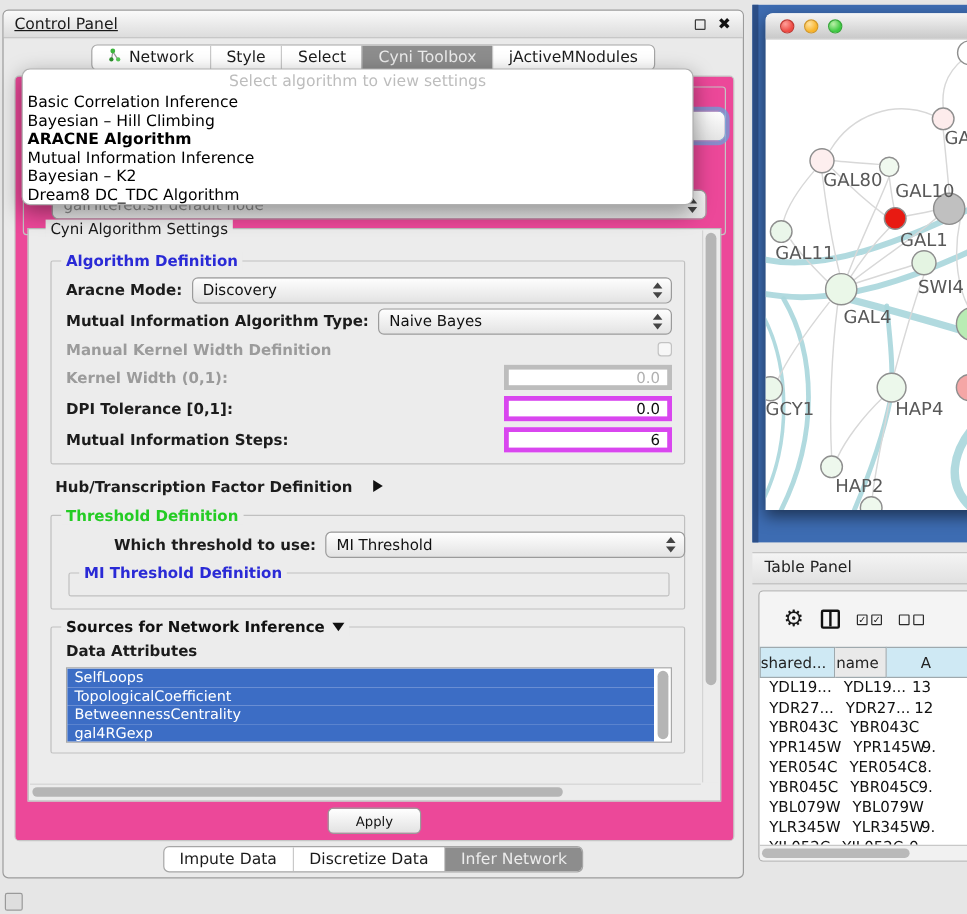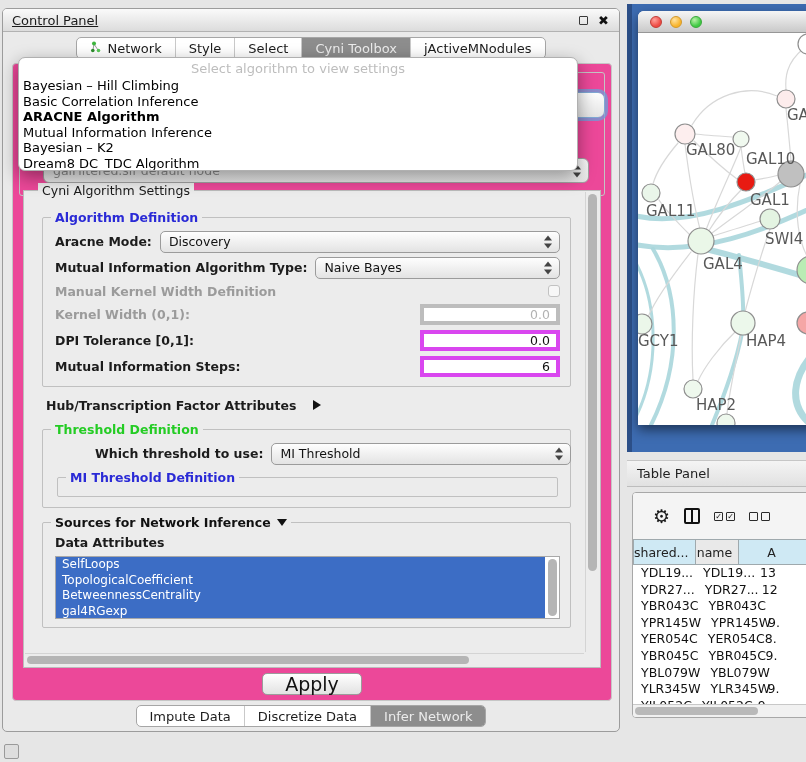--- a/index.html
+++ b/index.html
@@ -69,21 +69,21 @@
   .tri-down { width:0; height:0; border-left:5.5px solid transparent; border-right:5.5px solid transparent; border-top:7px solid #111; }
 
   .indent { padding-left:40px; }
   .attr-lbl { font-size:12.5px; font-weight:bold; color:#1c1c1c; margin:2px 0 6px 0; }
   .listbox { position:relative; height:63px; border:1px solid #a8a8a8; background:#fff; overflow:hidden; }
   .list-item { height:15.7px; line-height:15.7px; font-size:12px; color:#fff; background:#3c6dc5; padding-left:6px; width:calc(100% - 14px); white-space:nowrap; }
   .list-vscroll { position:absolute; top:1px; bottom:1px; right:1px; width:11px; background:#fff; }
   .list-vscroll .thumb { position:absolute; left:1px; right:1px; top:1px; bottom:1px; background:#b5b5b5; border-radius:5px; }
 
   .apply-row { position:absolute; left:0; right:0; bottom:5px; display:flex; justify-content:center; }
-  .btn { height:22px; padding:0 22px; border:1px solid #9b9b9b; border-radius:5px; background:linear-gradient(#ffffff,#e2e2e2); font-size:19px; color:#111; display:flex; align-items:center; font-family:"DejaVu Sans",sans-serif; }
+  .btn { height:22px; padding:0 22px; border:1px solid #9b9b9b; border-radius:5px; background:linear-gradient(#ffffff,#e2e2e2); font-size:11px; color:#111; display:flex; align-items:center; font-family:"DejaVu Sans",sans-serif; }
 
   
   .net-frame { position:absolute; left:627px; top:4px; width:179px; height:448px; background:#3d6cb2; border-left:5px solid #2c4f88; }
   .net-window { position:absolute; left:6px; top:7px; width:180px; height:414px; background:#fff; border-radius:6px 0 0 0; box-shadow:0 5px 12px rgba(0,0,0,.5); }
   .net-titlebar { height:22px; background:linear-gradient(#f5f5f5,#c9c9c9); border-bottom:1px solid #979797; border-radius:6px 0 0 0; display:flex; align-items:center; gap:8px; padding-left:12px; }
   .light { width:12px; height:12px; border-radius:50%; }
   .light.red { background:radial-gradient(circle at 35% 30%, #ffa09a, #ee4b44 65%); border:1px solid #c23b35; }
   .light.yellow { background:radial-gradient(circle at 35% 30%, #ffe2a0, #f8b42c 65%); border:1px solid #d2982a; }
   .light.green { background:radial-gradient(circle at 35% 30%, #baf0a8, #3fca43 65%); border:1px solid #38a83a; }
   .net-canvas { position:absolute; left:0; top:22px; right:0; bottom:0; overflow:hidden; }
@@ -203,21 +203,21 @@
               <span class="fld">0.0</span>
             </div>
 
             <div class="row" style="margin-bottom:0">
               <span class="lbl">Mutual Information Steps:</span>
               <span class="fld">6</span>
             </div>
           </div>
 
           <div class="hub-row">
-            <span class="lbl">Hub/Transcription Factor Attributes</span>
+            <span class="lbl">Hub/Transcription Factor Definition</span>
             <span class="tri-right"></span>
           </div>
 
           <div class="grp">
             <span class="grp-title t-green">Threshold Definition</span>
 
             <div class="row indent">
               <span class="lbl">Which threshold to use:</span>
               <div class="combo w300">
                 <span>MI Threshold</span>
@@ -273,22 +273,22 @@
           <div class="tab sel">
             <span>Infer Network</span>
           </div>
         </div>
     </div>
   </div>
 
   <div class="dropdown">
     <div class="dd-prompt">Select algorithm to view settings</div>
     <div id="dd-items">
+        <div class="dd-item">Basic Correlation Inference</div>
         <div class="dd-item">Bayesian – Hill Climbing</div>
-        <div class="dd-item">Basic Correlation Inference</div>
         <div class="dd-item bold">ARACNE Algorithm</div>
         <div class="dd-item">Mutual Information Inference</div>
         <div class="dd-item">Bayesian – K2</div>
         <div class="dd-item">Dream8 DC_TDC Algorithm</div>
       </div>
   </div>
 
   <div class="net-frame">
     <div class="net-window">
       <div class="net-titlebar">

